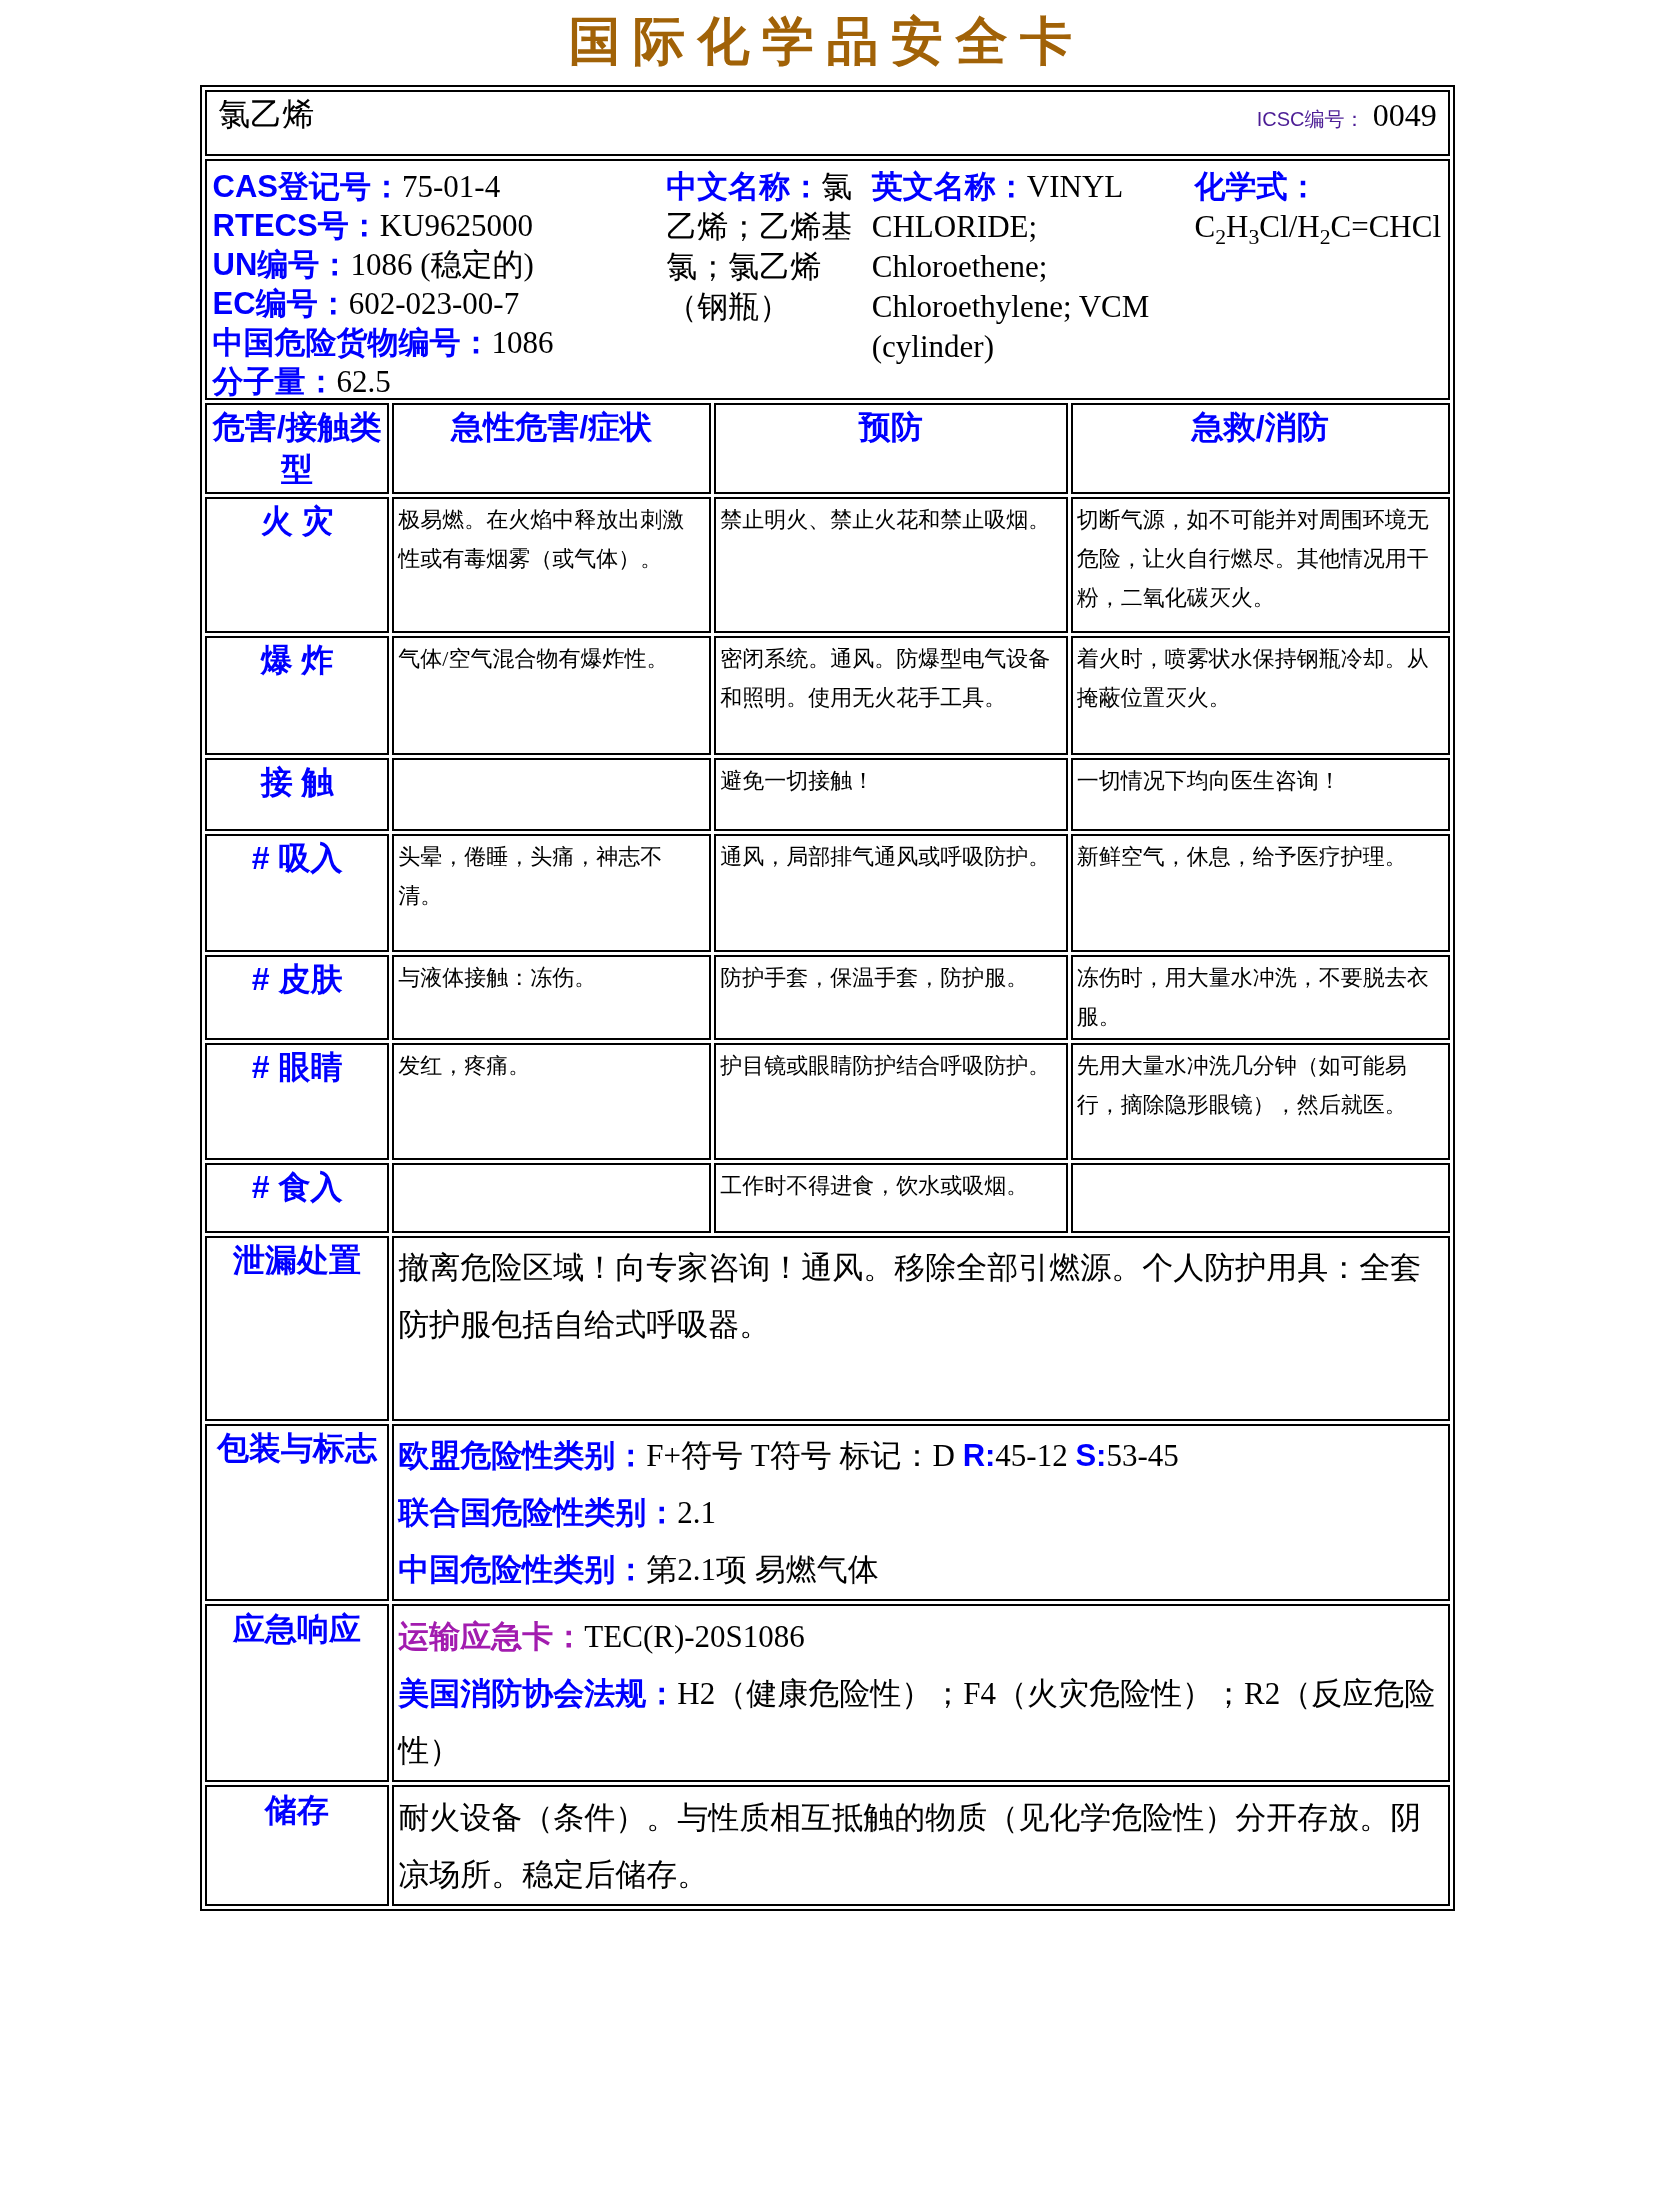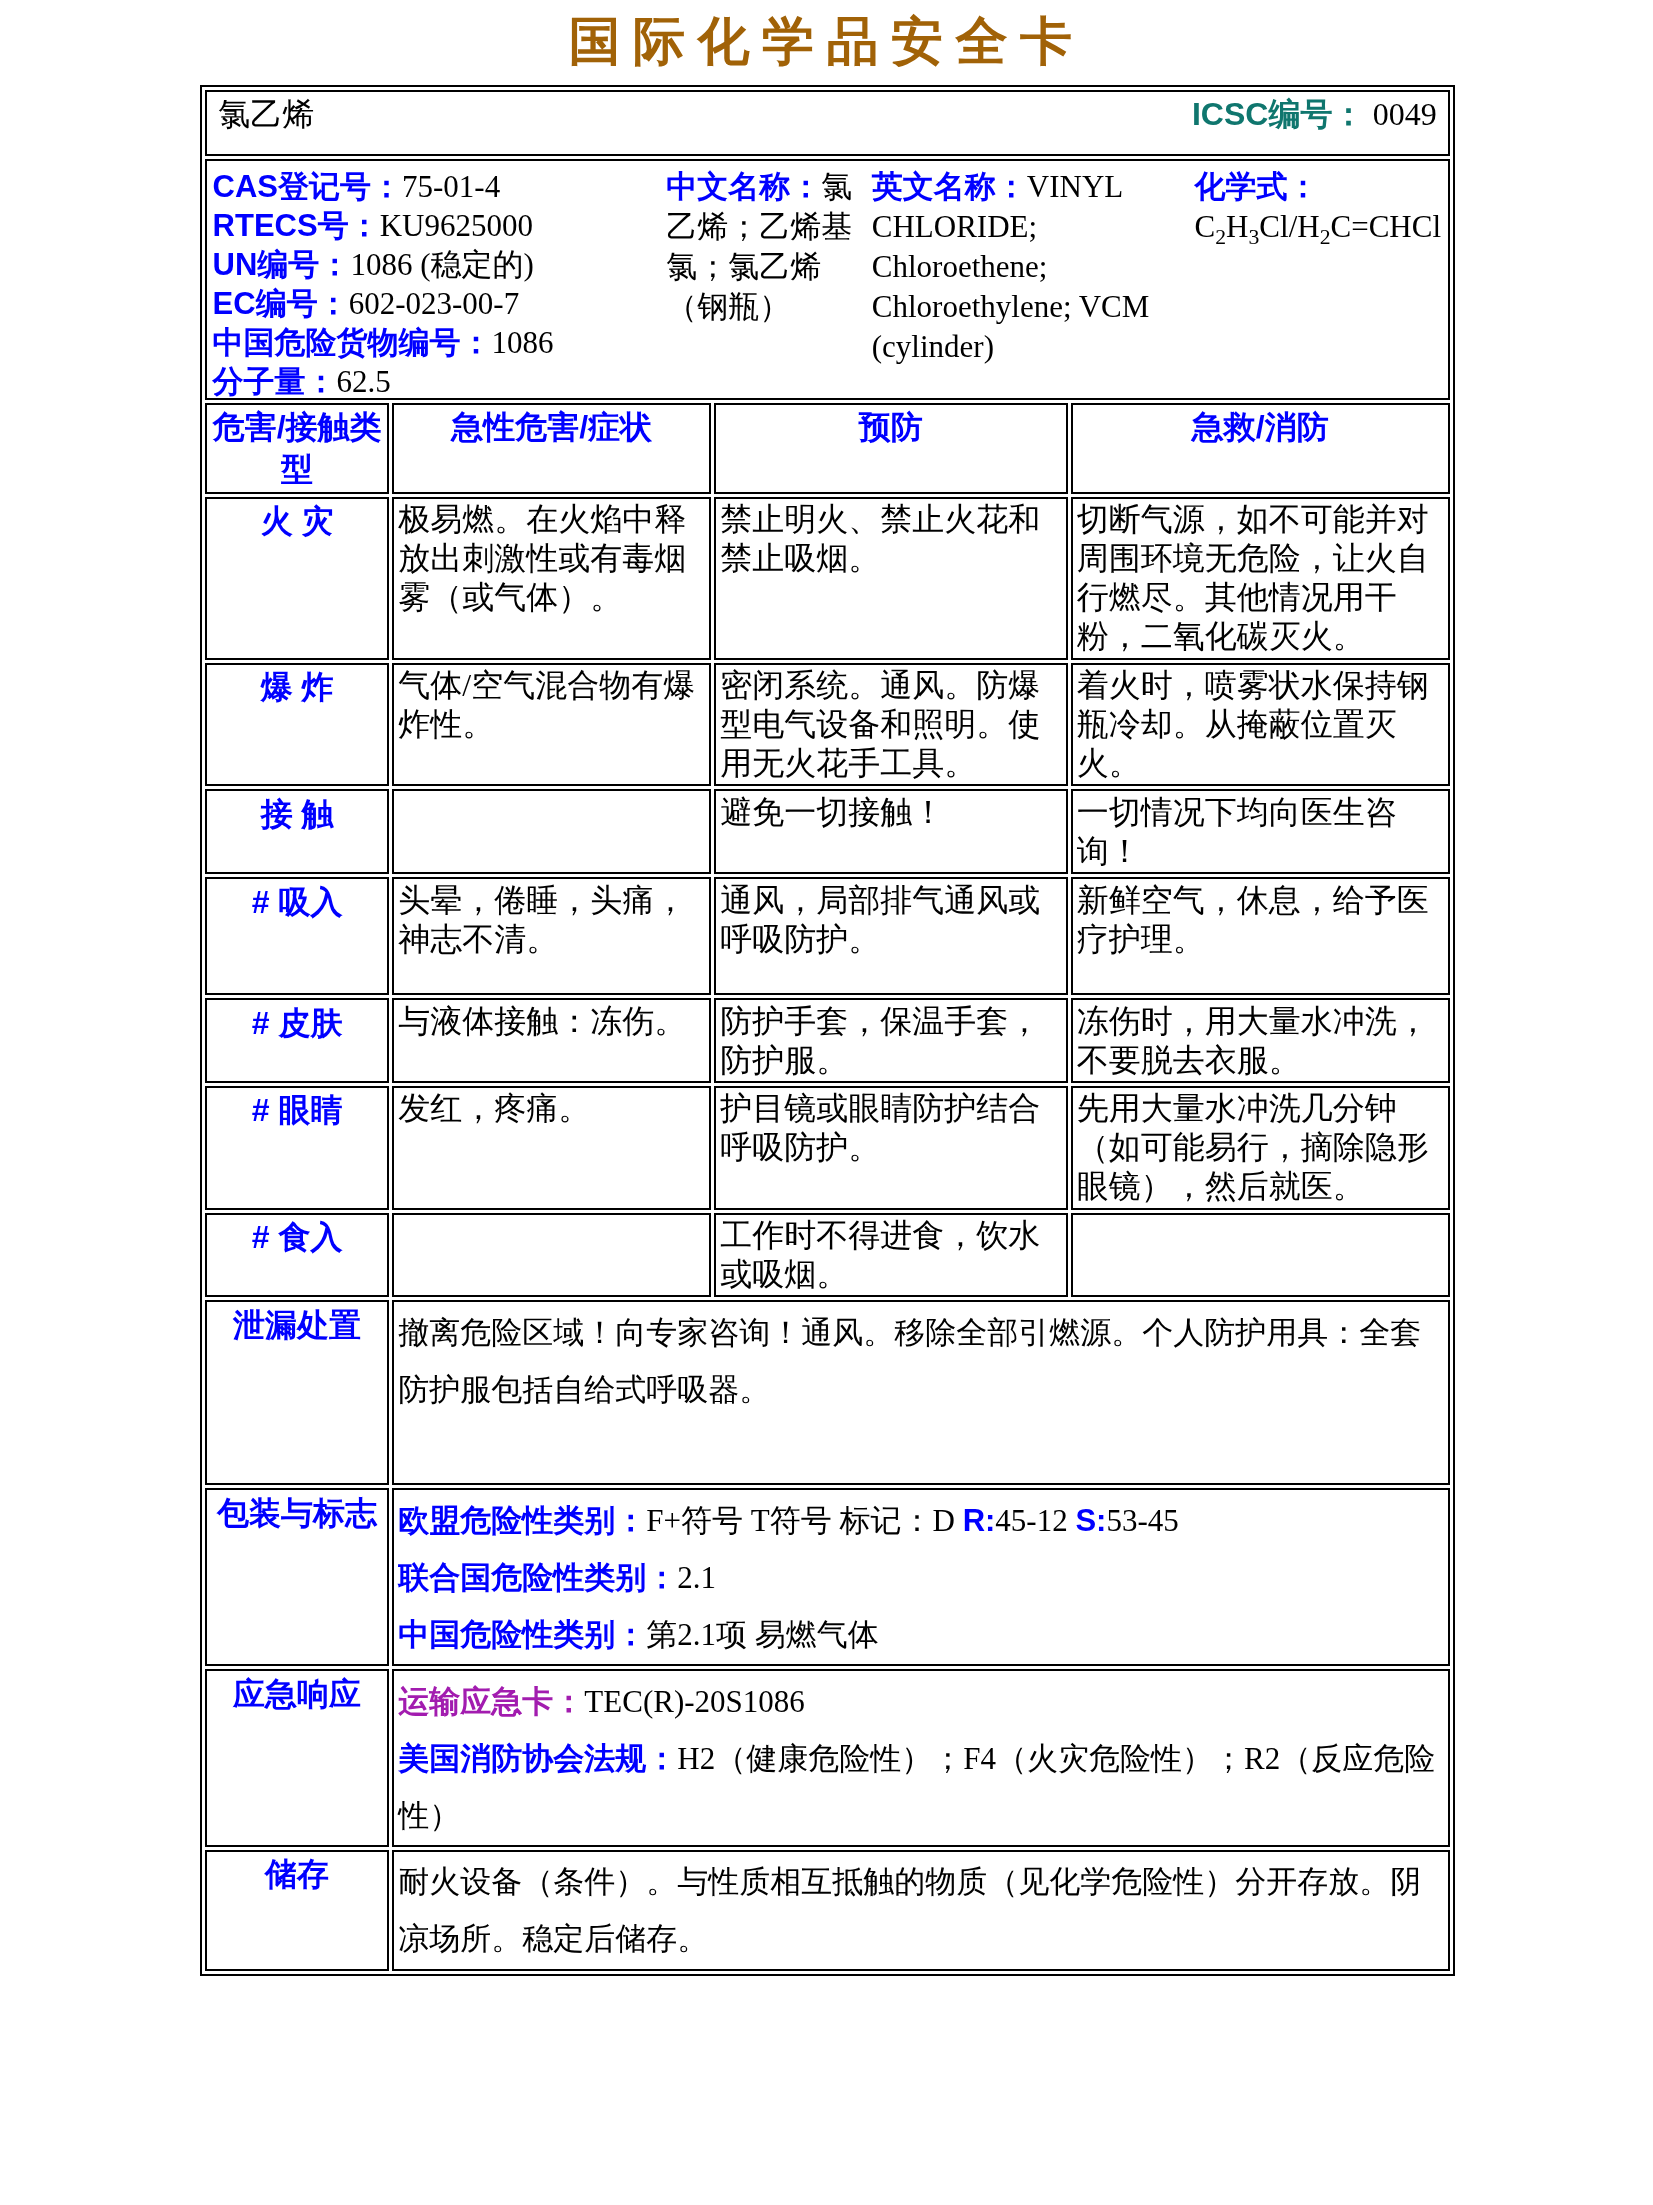--- a/index.html
+++ b/index.html
@@ -63,23 +63,23 @@
     display: flex;
     justify-content: space-between;
     align-items: center;
     padding: 0 7px;
   }
   .chem-name {
     font-size: 32px;
     font-family: "Liberation Serif", "DejaVu Serif", serif;
   }
   .icsc-no-label {
-    font-size: 32px;
-    font-weight: bold;
-    color: #0f766e;
+    font-size: 20px;
+    font-weight: normal;
+    color: #4c1d95;
   }
   .icsc-no-value {
     font-size: 32px;
     font-family: "Liberation Serif", "DejaVu Serif", serif;
     margin-left: 8.4px;
   }
 
   
   td.cell-info {
     height: 241px;
@@ -145,21 +145,21 @@
   
   td.row-label {
     vertical-align: middle;
     text-align: center;
     font-size: 32px;
     font-weight: bold;
     color: #0000ff;
   }
   
   td.body-cell {
-    font-size: 32px;
+    font-size: 22px;
     line-height: 39px;
     font-family: "Liberation Serif", "DejaVu Serif", serif;
     padding: 1.4px 2.8px;
   }
   tr.r-fire      td { height: 136px; }
   tr.r-explosion td { height: 119px; }
   tr.r-contact   td { height: 73px; }
   tr.r-inhale    td { height: 118px; }
   tr.r-skin      td { height: 78px; }
   tr.r-eyes      td { height: 117px; }

